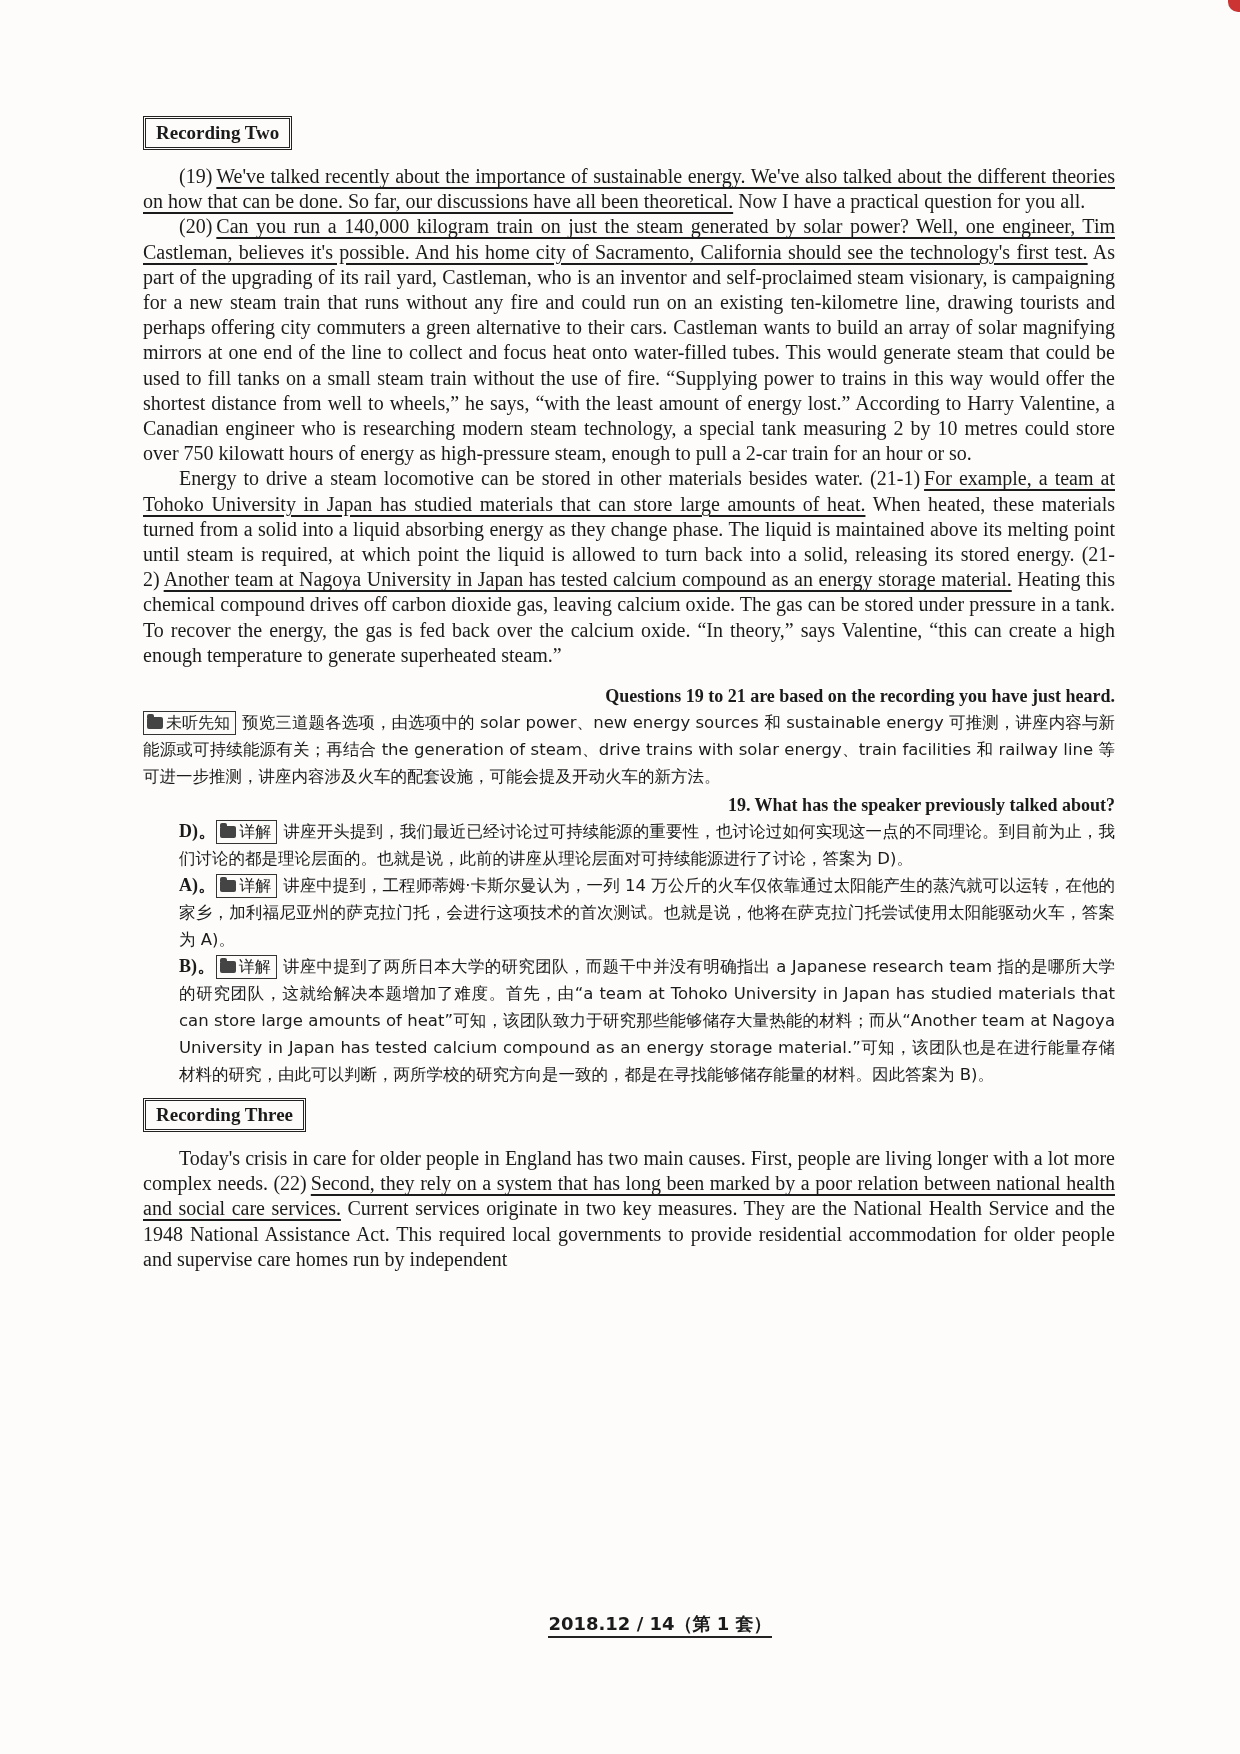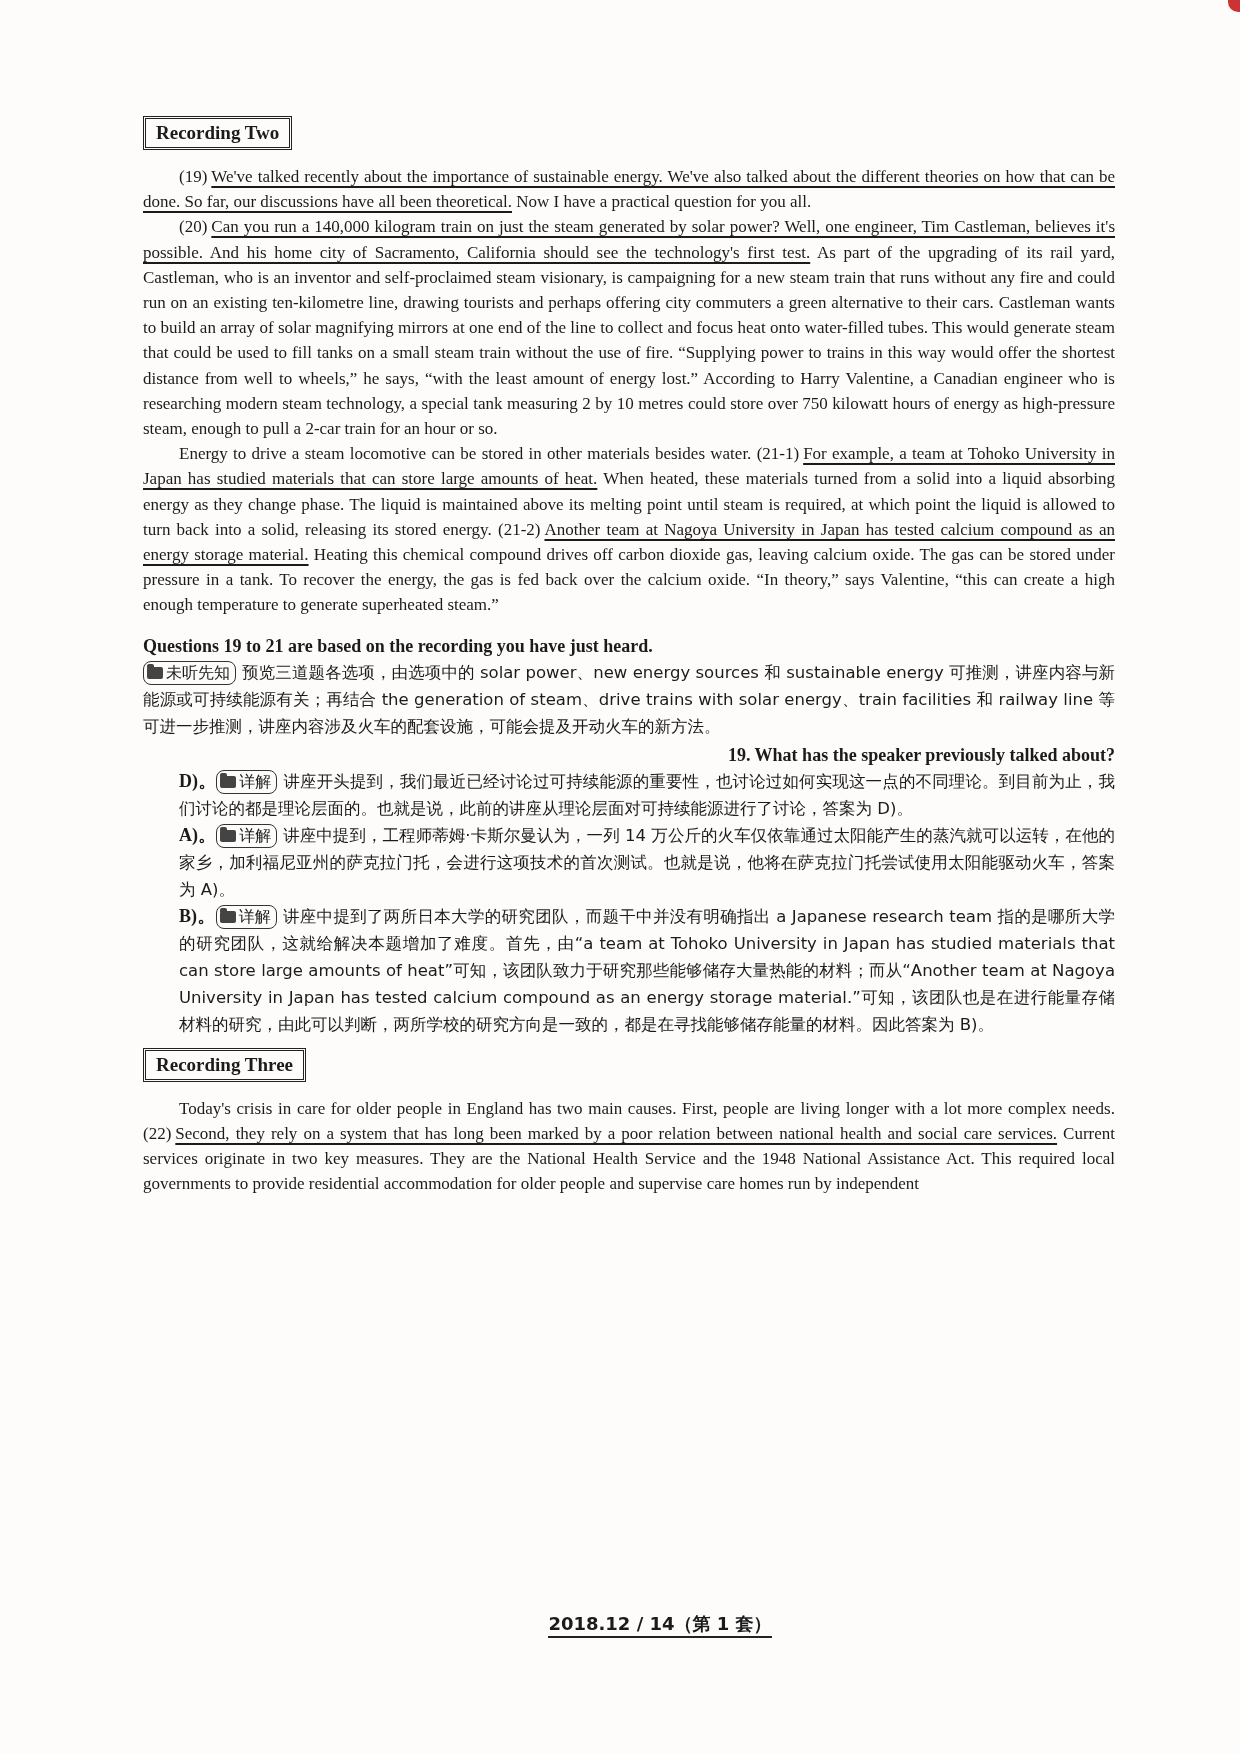--- a/index.html
+++ b/index.html
@@ -7,29 +7,29 @@
     width: 1240px; height: 1754px; background: #fdfcfb; position: relative; overflow: hidden;
     font-family: "DejaVu Serif", "Liberation Serif", serif; color: #1b1b1b;
   }
   .page { position: absolute; left: 143px; top: 110px; width: 972px; }
   .heading-wrap { text-align: left; margin: 6px 0 14px 0; }
   .boxed-heading {
     display: inline-block; border: 3px double #222; padding: 3px 10px;
     font-family: "Liberation Serif", serif; font-weight: bold; font-size: 19px; letter-spacing: 0;
   }
   p.body {
-    margin: 0; font-family: "Liberation Serif", serif; font-size: 17px; line-height: 25.2px;
+    margin: 0; font-family: "Liberation Serif", serif; font-size: 20px; line-height: 25.2px;
     text-align: justify; text-indent: 36px;
   }
   .u { text-decoration: underline; text-underline-offset: 4px; text-decoration-thickness: 1.5px; }
   .num { margin-right: 4px; }
-  .q-intro { font-family: "Liberation Serif", serif; font-weight: bold; font-size: 18px; margin-top: 16px; line-height: 25px; }
+  .q-intro { font-family: "Liberation Serif", serif; font-weight: bold; font-size: 18px; margin-top: 16px; line-height: 25px; text-align: right; }
   .cn { font-family: "DejaVu Sans", sans-serif; font-size: 16.5px; line-height: 27px; text-align: justify; }
   .tag {
-    display: inline-block; border: 1.5px solid #333; border-radius: 8px; padding: 0 5px 0 3px;
+    display: inline-block; border: 1.5px solid #333; border-radius: 0; padding: 0 5px 0 3px;
     font-family: "DejaVu Sans", sans-serif; font-size: 16px; line-height: 22px; margin-right: 6px;
   }
   .folder {
     display: inline-block; width: 16px; height: 12px; background: #444; border-radius: 2px;
     margin-right: 3px; vertical-align: -1px; position: relative;
   }
   .folder::before { content: ""; position: absolute; left: 0; top: -3px; width: 7px; height: 4px; background: #444; border-radius: 2px 2px 0 0; }
   .question { font-family: "Liberation Serif", serif; font-weight: bold; font-size: 18px; line-height: 26px; margin-top: 2px; text-align: right; }
   .answer { padding-left: 36px; }
   .ans-letter { font-family: "Liberation Serif", serif; font-weight: bold; font-size: 18px; }

